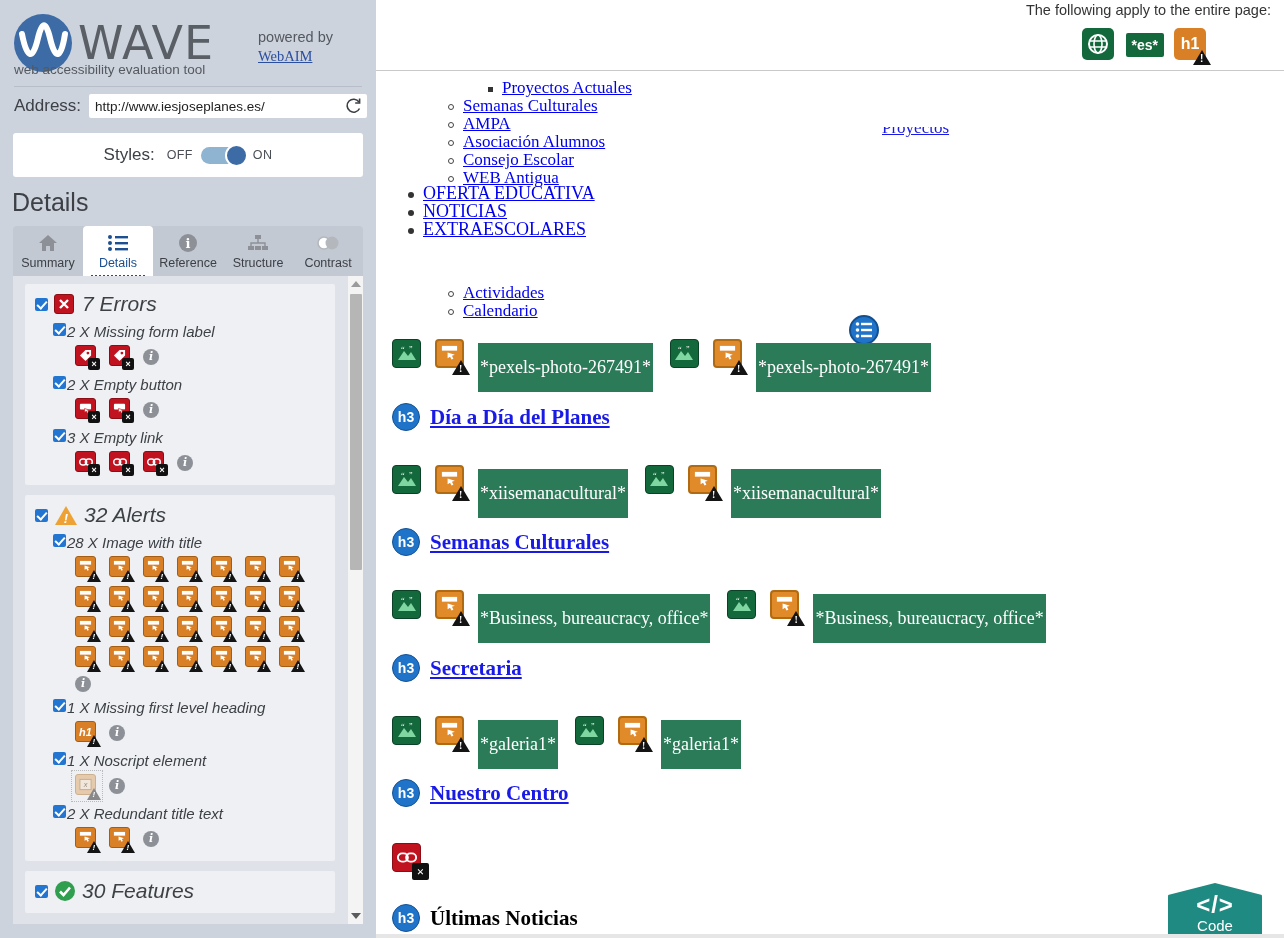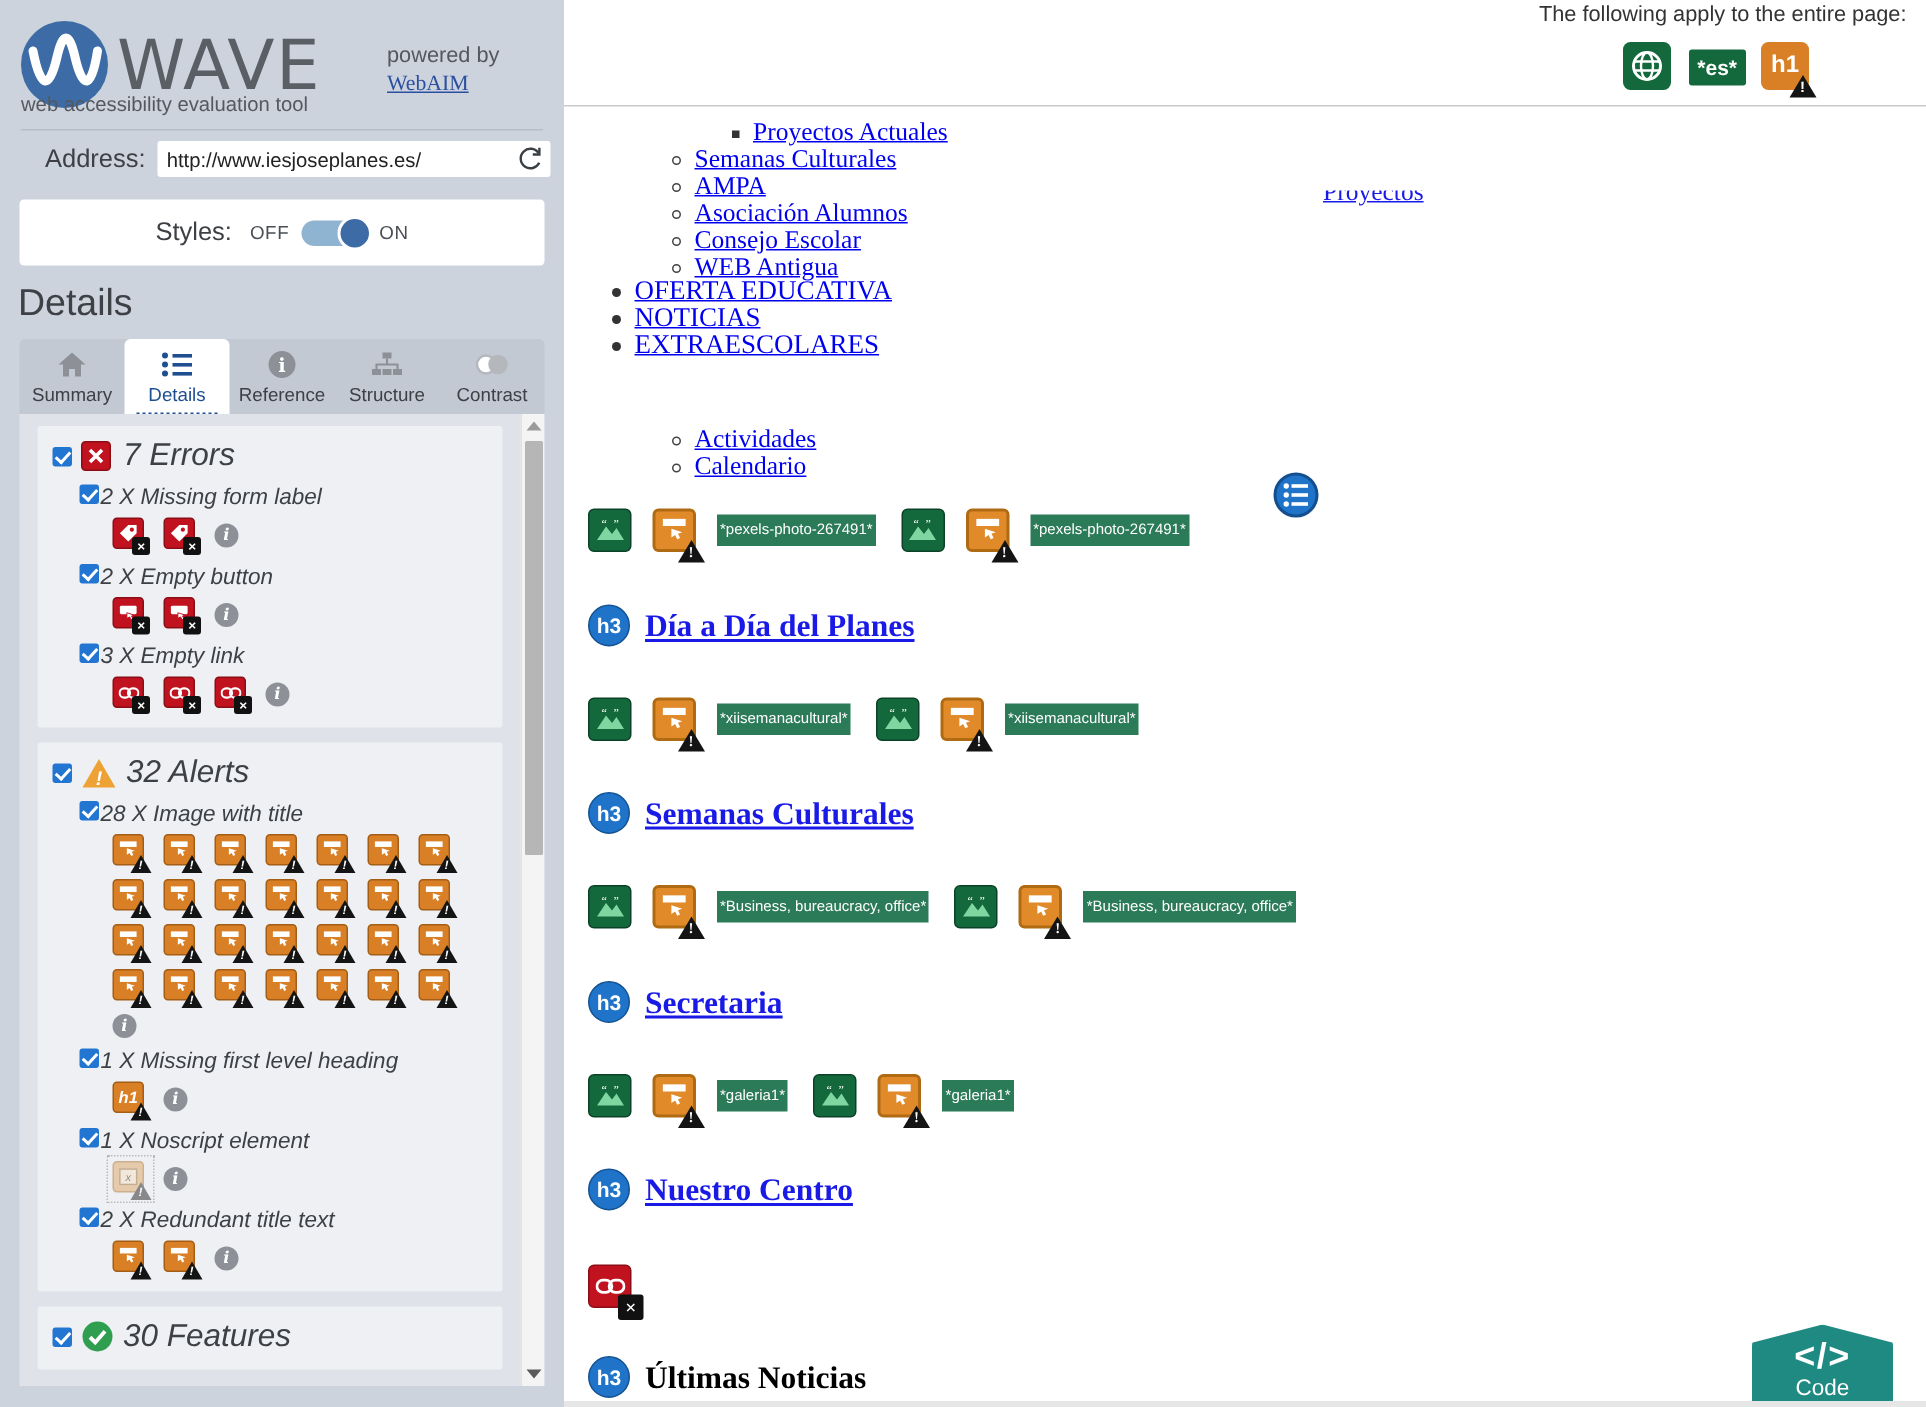--- a/index.html
+++ b/index.html
@@ -48,21 +48,21 @@
     line-height:19px;
   }
   .powered a { color:#2b4fa0; text-decoration:underline;font-family:Liberation Serif, serif; }
   .brand-rule {
     position:absolute; left:14px; top:86px; width:348px; height:1px;
     background:#b7bec9;
   }
 
   .address-row {
     position:absolute; left:0; top:94px; width:367px;
-    display:flex; align-items:center; padding-left:30px;
+    display:flex; align-items:center; padding-left:14px;
   }
   .address-label { font-size:17px; color:#3d4146; margin-right:8px; }
   .address-box {
     position:relative;
     width:284px; height:24px; background:#fff;
     border:none; border-radius:2px;
     display:flex; align-items:center;
   }
   .address-box input {
     border:none; outline:none; background:transparent;
@@ -269,23 +269,23 @@
   .mi .badge-tri:after {
     content:"!"; position:absolute; left:-2px; top:4px;
     color:#fff; font-size:10px; font-weight:bold; line-height:10px;
   }
   .mi .badge-x {
     position:absolute; right:-7px; bottom:-7px;
     width:17px; height:17px; background:#111; border-radius:2px;
     color:#fff; font-size:13px; line-height:17px; text-align:center; font-weight:bold;
   }
   .alt-text {
-    background:#2b7a58; color:#fff; font-size:10px;
-    font-family:Liberation Sans, sans-serif;
-    padding:2px 2px; line-height:17px; align-self:flex-start;
+    background:#2b7a58; color:#fff; font-size:18px;
+    font-family:Liberation Serif, serif;
+    padding:16px 2px; line-height:17px; align-self:flex-start;
     margin-top:4px; white-space:nowrap;
   }
   .h3row { position:absolute; display:flex; align-items:center; gap:10px; }
   .h3badge {
     width:28px; height:28px; border-radius:50%; background:#1f74c9;
     border:1px solid #145293;
     color:#fff; font-size:14px; font-weight:bold; text-align:center;
     line-height:27px; font-family:"Liberation Sans", sans-serif; flex:0 0 auto;
   }
   .h3text {

